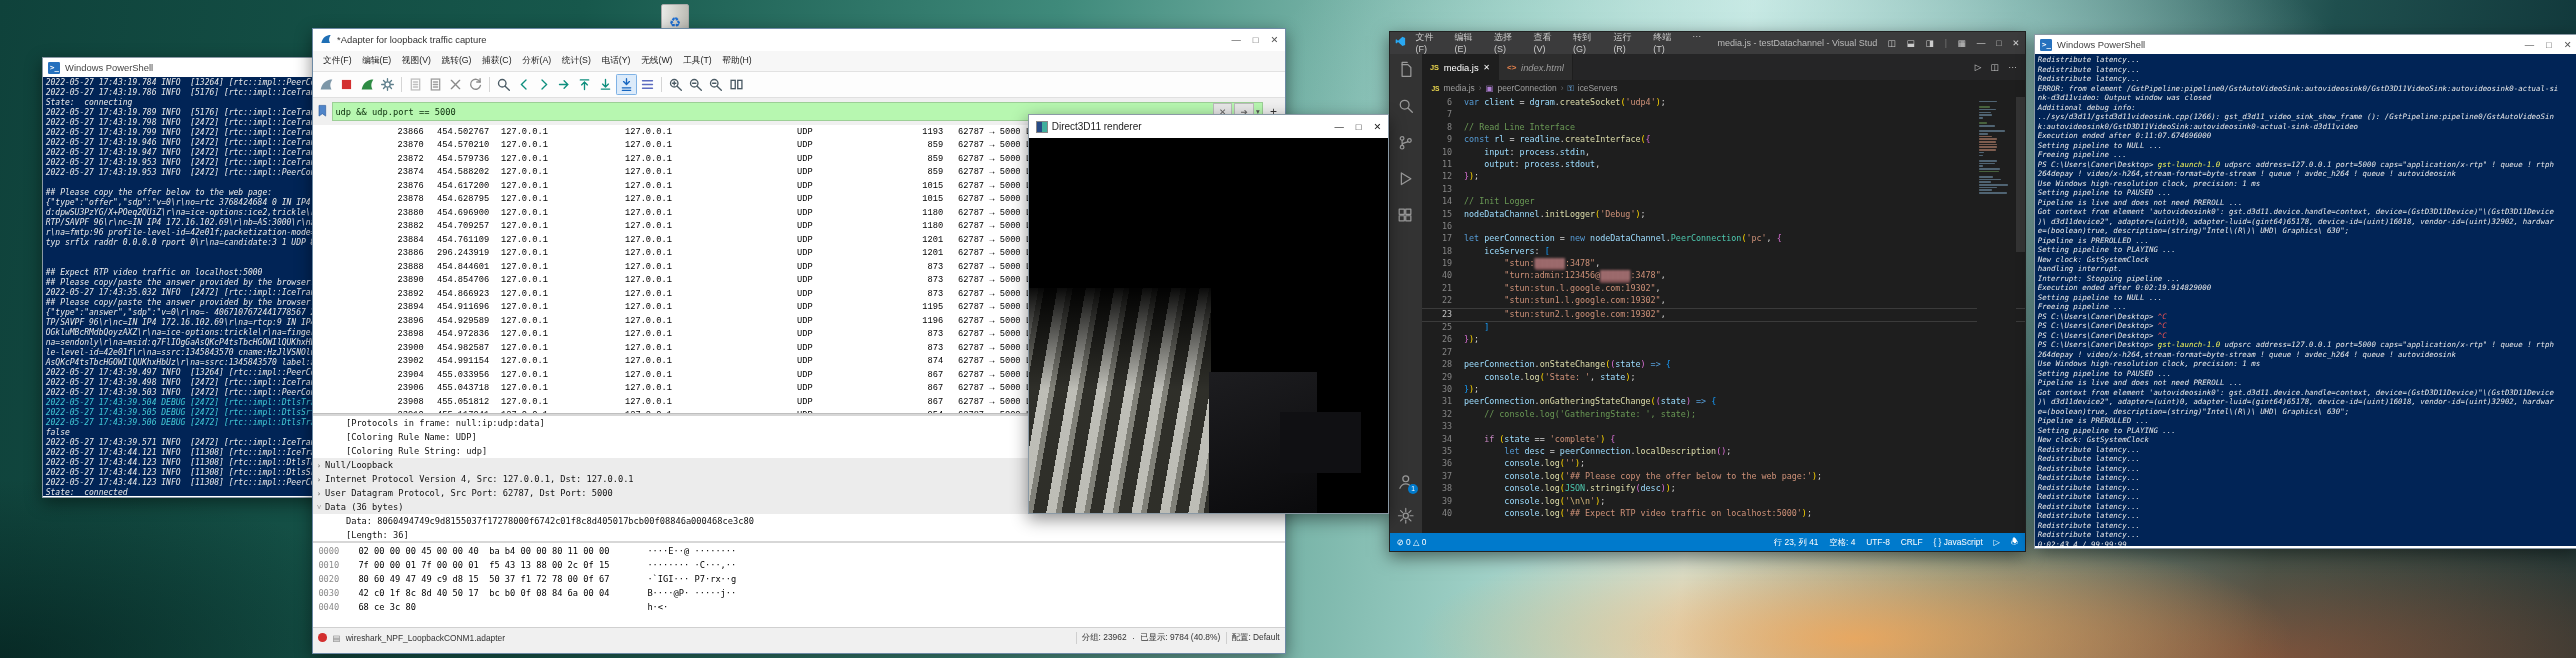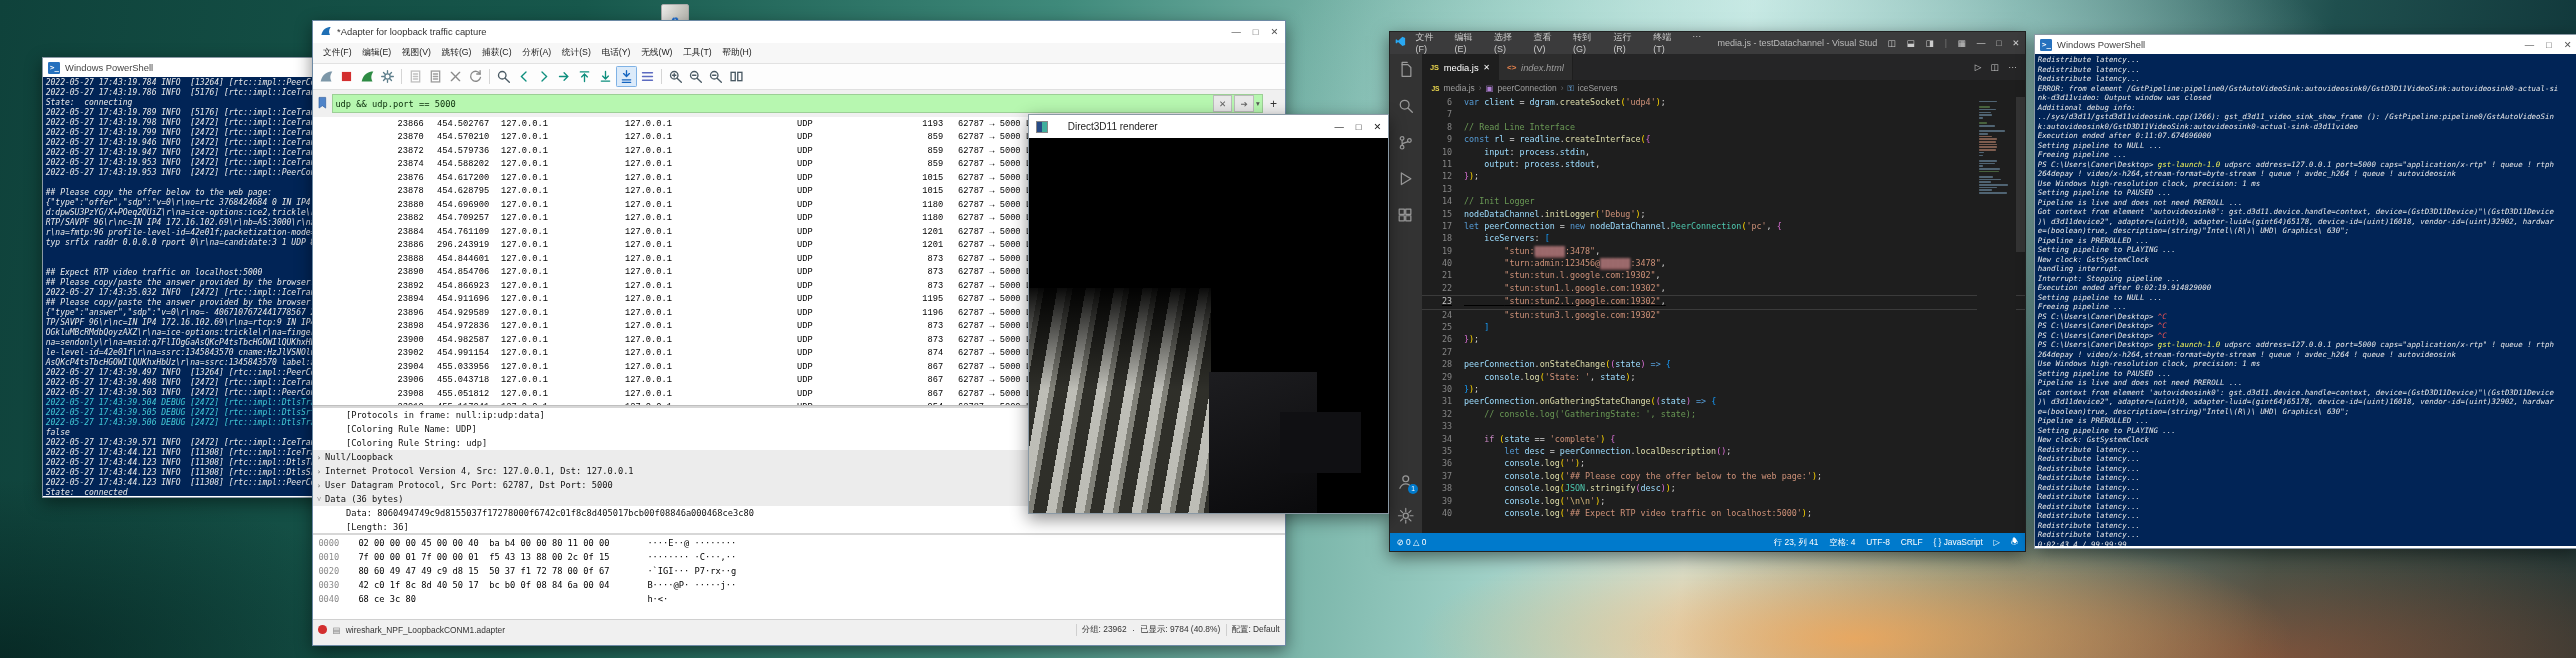--- a/index.html
+++ b/index.html
@@ -50,21 +50,21 @@
   .det-arrow{width:12px;text-align:center;color:#555;font-size:7.4px;}
   .hex-wrap{height:81px;background:#fff;border-top:2px solid #d7d7d7;overflow:hidden;font-family:"DejaVu Sans Mono",monospace;font-size:8.7px;padding-top:2.7px;white-space:pre;}
   .hex-row{height:14px;display:flex;}
   .hex-off{width:40px;color:#8a8a8a;padding-left:5.4px;}
   .hex-bytes{width:289px;color:#000;}
   .hex-ascii{color:#000;}
   .ws-status{height:19.5px;background:#f0f0f0;border-top:0.7px solid #d0d0d0;display:flex;align-items:center;font-size:8.4px;color:#333;padding:0 5.4px;gap:5.4px;}
   .ws-status .sep{width:0.7px;height:12px;background:#cfcfcf;}
   
   #d3d{background:#fff;}
-  .d3d-title{height:23px;display:flex;align-items:center;gap:20px;padding:0 6.7px;font-size:10px;color:#222;background:#fff;}
+  .d3d-title{height:23px;display:flex;align-items:center;gap:4px;padding:0 6.7px;font-size:10px;color:#222;background:#fff;}
   .d3d-ico{width:10px;height:10px;background:linear-gradient(90deg,#274b86 50%,#3fae9c 50%);border:0.7px solid #888;}
   .d3d-body{position:relative;background:#000;overflow:hidden;}
   .blinds{position:absolute;left:0;bottom:0;width:182px;height:225px;
     background:linear-gradient(180deg,rgba(0,0,0,.95),rgba(0,0,0,.1) 45%),
     repeating-linear-gradient(100deg,#d3d3cb 0 9.4px,#8f8f86 9.4px 15px,#34342e 15px 28px);}
   .panel2{position:absolute;left:180px;bottom:0;width:108px;height:141px;background:linear-gradient(160deg,#1d1d20,#0a0a0c);}
   .panel3{position:absolute;right:27px;bottom:40px;width:81px;height:61px;background:#101013;}
   
   #vsc{position:absolute;background:#1e1e1e;box-shadow:0 5.4px 16px rgba(0,0,0,.5);border:0.7px solid #222;}
   .vsc-title{height:21.5px;background:#3b3b3c;display:flex;align-items:center;color:#cccccc;font-size:9px;padding:0 5.4px;gap:1.3px;}
@@ -79,21 +79,21 @@
   .tab{display:flex;align-items:center;gap:4.7px;padding:0 8px;font-size:9.4px;color:#9d9d9d;background:#2d2d2d;border-right:0.7px solid #1e1e1e;}
   .tab.active{background:#1e1e1e;color:#fff;}
   .tab .js-chip{color:#e8d44d;font-size:7.4px;font-weight:bold;}
   .tab .html-chip{color:#e8834d;font-size:8px;font-weight:bold;}
   .tab.preview .lbl{font-style:italic;}
   .tab-actions{margin-left:auto;display:flex;align-items:center;gap:9.4px;color:#ccc;padding-right:8px;font-size:8.7px;}
   .breadcrumb{position:absolute;left:32px;right:0;top:48px;height:16px;background:#1e1e1e;display:flex;align-items:center;color:#a0a0a0;font-size:8.4px;gap:4px;padding-left:9.4px;}
   .editor{position:absolute;left:32px;right:0;top:65px;bottom:18px;background:#1e1e1e;overflow:hidden;font-family:"DejaVu Sans Mono",monospace;font-size:8.4px;}
   .code-line{height:12.4px;display:flex;white-space:pre;position:relative;}
   .code-line .ln{width:30px;text-align:right;color:#858585;padding-right:12px;flex:none;}
-  .code-line.cur{border-top:0.7px solid rgba(255,255,255,.13);border-bottom:0.7px solid rgba(255,255,255,.13);text-decoration:underline;}
+  .code-line.cur{border-top:0.7px solid rgba(255,255,255,.13);border-bottom:0.7px solid rgba(255,255,255,.13);}
   .code-line.cur .ln{color:#c6c6c6;}
   .tk-k{color:#569cd6}.tk-v{color:#9cdcfe}.tk-f{color:#dcdcaa}.tk-cl{color:#4ec9b0}.tk-s{color:#ce9178}
   .tk-e{color:#d7ba7d}.tk-cm{color:#6a9955}.tk-p{color:#d4d4d4}.tk-yb{color:#ffd700}.tk-mb{color:#da70d6}.tk-bb{color:#179fff}.tk-ct{color:#c586c0}
   .tk-rd{background:#7e5052;color:#9c6a6c;border-radius:1.3px;filter:blur(1px);}
   .minimap{position:absolute;right:9.4px;top:0;width:39px;bottom:0;background:#1e1e1e;padding-top:2.7px;}
   .mm-bar{height:1.6px;margin:1.1px 0 0 2.7px;border-radius:0.7px;}
   .vsc-scroll{position:absolute;right:0;top:0;width:9.4px;height:155px;background:rgba(121,121,121,.25);}
   .vsc-status{position:absolute;left:0;right:0;bottom:0;height:18px;background:#007acc;color:#fff;display:flex;align-items:center;font-size:8.4px;padding:0 6.7px;gap:9.4px;}
   .vsc-status .right{margin-left:auto;display:flex;gap:10.8px;align-items:center;}
   
@@ -110,21 +110,21 @@
     </div>
 
   <div class="win" id="ps-left" style="left:42px;top:57px;width:744px;height:439px;z-index:2;">
     <div class="ps-title">
       <span class="ps-ico">&gt;_</span>
       <span>Windows PowerShell</span>
     </div>
     <div class="ps-body" id="psl-body" style="height:418px;"><div class="tline"><span class="tk-w">2022-05-27 17:43:19.784 INFO  [13264] [rtc::impl::PeerConnecti</span></div><div class="tline"><span class="tk-w">2022-05-27 17:43:19.786 INFO  [5176] [rtc::impl::IceTransport:</span></div><div class="tline"><span class="tk-w">State:  connecting</span></div><div class="tline"><span class="tk-w">2022-05-27 17:43:19.789 INFO  [5176] [rtc::impl::IceTransport:</span></div><div class="tline"><span class="tk-w">2022-05-27 17:43:19.798 INFO  [2472] [rtc::impl::IceTransport:</span></div><div class="tline"><span class="tk-w">2022-05-27 17:43:19.799 INFO  [2472] [rtc::impl::IceTransport:</span></div><div class="tline"><span class="tk-w">2022-05-27 17:43:19.946 INFO  [2472] [rtc::impl::IceTransport:</span></div><div class="tline"><span class="tk-w">2022-05-27 17:43:19.947 INFO  [2472] [rtc::impl::IceTransport:</span></div><div class="tline"><span class="tk-w">2022-05-27 17:43:19.953 INFO  [2472] [rtc::impl::IceTransport:</span></div><div class="tline"><span class="tk-w">2022-05-27 17:43:19.953 INFO  [2472] [rtc::impl::PeerConnectio</span></div><div class="tline">&nbsp;</div><div class="tline"><span class="tk-w">## Please copy the offer below to the web page:</span></div><div class="tline"><span class="tk-w">{"type":"offer","sdp":"v=0\r\no=rtc 3768424684 0 IN IP4 127.0.</span></div><div class="tline"><span class="tk-w">d:dpwSU3PzYG/X+POeq2QUiZ\r\na=ice-options:ice2,trickle\r\na=fi</span></div><div class="tline"><span class="tk-w">RTP/SAVPF 96\r\nc=IN IP4 172.16.102.69\r\nb=AS:3000\r\na=bundl</span></div><div class="tline"><span class="tk-w">r\na=fmtp:96 profile-level-id=42e01f;packetization-mode=1;leve</span></div><div class="tline"><span class="tk-w">typ srflx raddr 0.0.0.0 rport 0\r\na=candidate:3 1 UDP 8388095</span></div><div class="tline">&nbsp;</div><div class="tline">&nbsp;</div><div class="tline"><span class="tk-w">## Expect RTP video traffic on localhost:5000</span></div><div class="tline"><span class="tk-w">## Please copy/paste the answer provided by the browser:</span></div><div class="tline"><span class="tk-w">2022-05-27 17:43:35.032 INFO  [2472] [rtc::impl::IceTransport:</span></div><div class="tline"><span class="tk-w">## Please copy/paste the answer provided by the browser:</span></div><div class="tline"><span class="tk-w">{"type":"answer","sdp":"v=0\r\no=- 4067107672441778567 2 IN IP</span></div><div class="tline"><span class="tk-w">TP/SAVPF 96\r\nc=IN IP4 172.16.102.69\r\na=rtcp:9 IN IP4 0.0.0</span></div><div class="tline"><span class="tk-w">OGkluMBcRMdbQoyzAXZ\r\na=ice-options:trickle\r\na=fingerprint:</span></div><div class="tline"><span class="tk-w">na=sendonly\r\na=msid:q7FlIOgGaAsQKcP4tsTbcHGOWIlQUKhxHbUz a8d</span></div><div class="tline"><span class="tk-w">le-level-id=42e01f\r\na=ssrc:1345843570 cname:HzJlVSNOlu/BywGe</span></div><div class="tline"><span class="tk-w">AsQKcP4tsTbcHGOWIlQUKhxHbUz\r\na=ssrc:1345843570 label:a8d0f04</span></div><div class="tline"><span class="tk-w">2022-05-27 17:43:39.497 INFO  [13264] [rtc::impl::PeerConnecti</span></div><div class="tline"><span class="tk-w">2022-05-27 17:43:39.498 INFO  [2472] [rtc::impl::IceTransport:</span></div><div class="tline"><span class="tk-w">2022-05-27 17:43:39.503 INFO  [2472] [rtc::impl::PeerConnectio</span></div><div class="tline"><span class="tk-c">2022-05-27 17:43:39.504 DEBUG [2472] [rtc::impl::DtlsTransport</span></div><div class="tline"><span class="tk-c">2022-05-27 17:43:39.505 DEBUG [2472] [rtc::impl::DtlsSrtpTrans</span></div><div class="tline"><span class="tk-c">2022-05-27 17:43:39.506 DEBUG [2472] [rtc::impl::DtlsTransport</span></div><div class="tline"><span class="tk-w">false</span></div><div class="tline"><span class="tk-w">2022-05-27 17:43:39.571 INFO  [2472] [rtc::impl::IceTransport:</span></div><div class="tline"><span class="tk-w">2022-05-27 17:43:44.121 INFO  [11308] [rtc::impl::IceTransport</span></div><div class="tline"><span class="tk-w">2022-05-27 17:43:44.123 INFO  [11308] [rtc::impl::DtlsTranspor</span></div><div class="tline"><span class="tk-w">2022-05-27 17:43:44.123 INFO  [11308] [rtc::impl::DtlsSrtpTran</span></div><div class="tline"><span class="tk-w">2022-05-27 17:43:44.123 INFO  [11308] [rtc::impl::PeerConnecti</span></div><div class="tline"><span class="tk-w">State:  connected</span></div></div>
   </div>
 
-  <div class="win" id="ws" style="left:312px;top:20px;width:972px;height:624px;z-index:3;">
+  <div class="win" id="ws" style="left:312px;top:28px;width:972px;height:624px;z-index:3;">
     <div class="ws-title">
       <span><svg width="12" height="12" viewBox="0 0 18 18">
             <path d="M2 15 C4 6 10 3 16 3 C13 8 13 11 15 15 Z" fill="#1f6fb5"></path>
           </svg></span>
       <span>*Adapter for loopback traffic capture</span>
       <span class="caption-btns">
         <span>—</span>
         <span>□</span>
         <span>✕</span>
       </span>
@@ -622,28 +622,28 @@
       <div class="code-line"><span class="ln">6</span><span class="tk-k">var</span><span class="tk-p"> </span><span class="tk-v">client</span><span class="tk-p"> = </span><span class="tk-v">dgram</span><span class="tk-p">.</span><span class="tk-f">createSocket</span><span class="tk-yb">(</span><span class="tk-s">'udp4'</span><span class="tk-yb">)</span><span class="tk-p">;</span></div>
         <div class="code-line"><span class="ln">7</span></div>
         <div class="code-line"><span class="ln">8</span><span class="tk-cm">// Read Line Interface</span></div>
         <div class="code-line"><span class="ln">9</span><span class="tk-k">const</span><span class="tk-p"> </span><span class="tk-v">rl</span><span class="tk-p"> = </span><span class="tk-v">readline</span><span class="tk-p">.</span><span class="tk-f">createInterface</span><span class="tk-yb">(</span><span class="tk-mb">{</span></div>
         <div class="code-line"><span class="ln">10</span><span class="tk-p">    </span><span class="tk-v">input</span><span class="tk-p">: </span><span class="tk-v">process</span><span class="tk-p">.</span><span class="tk-v">stdin</span><span class="tk-p">,</span></div>
         <div class="code-line"><span class="ln">11</span><span class="tk-p">    </span><span class="tk-v">output</span><span class="tk-p">: </span><span class="tk-v">process</span><span class="tk-p">.</span><span class="tk-v">stdout</span><span class="tk-p">,</span></div>
         <div class="code-line"><span class="ln">12</span><span class="tk-mb">}</span><span class="tk-yb">)</span><span class="tk-p">;</span></div>
         <div class="code-line"><span class="ln">13</span></div>
         <div class="code-line"><span class="ln">14</span><span class="tk-cm">// Init Logger</span></div>
         <div class="code-line"><span class="ln">15</span><span class="tk-v">nodeDataChannel</span><span class="tk-p">.</span><span class="tk-f">initLogger</span><span class="tk-yb">(</span><span class="tk-s">'Debug'</span><span class="tk-yb">)</span><span class="tk-p">;</span></div>
+        <div class="code-line"><span class="ln">16</span></div>
         <div class="code-line"><span class="ln">17</span><span class="tk-k">let</span><span class="tk-p"> </span><span class="tk-v">peerConnection</span><span class="tk-p"> = </span><span class="tk-k">new</span><span class="tk-p"> </span><span class="tk-v">nodeDataChannel</span><span class="tk-p">.</span><span class="tk-cl">PeerConnection</span><span class="tk-yb">(</span><span class="tk-s">'pc'</span><span class="tk-p">, </span><span class="tk-mb">{</span></div>
         <div class="code-line"><span class="ln">18</span><span class="tk-p">    </span><span class="tk-v">iceServers</span><span class="tk-p">: </span><span class="tk-bb">[</span></div>
         <div class="code-line"><span class="ln">19</span><span class="tk-p">        </span><span class="tk-s">"stun:</span><span class="tk-rd">██████</span><span class="tk-s">:3478"</span><span class="tk-p">,</span></div>
         <div class="code-line"><span class="ln">40</span><span class="tk-p">        </span><span class="tk-s">"turn:admin:123456@</span><span class="tk-rd">██████</span><span class="tk-s">:3478"</span><span class="tk-p">,</span></div>
         <div class="code-line"><span class="ln">21</span><span class="tk-p">        </span><span class="tk-s">"stun:stun.l.google.com:19302"</span><span class="tk-p">,</span></div>
         <div class="code-line"><span class="ln">22</span><span class="tk-p">        </span><span class="tk-s">"stun:stun1.l.google.com:19302"</span><span class="tk-p">,</span></div>
         <div class="code-line cur"><span class="ln">23</span><span class="tk-p">        </span><span class="tk-s">"stun:stun2.l.google.com:19302"</span><span class="tk-p">,</span></div>
-        <div class="code-line"><span class="ln">24</span><span class="tk-p">        </span><span class="tk-s">"stun:stun3.l.google.com:19302"</span></div>
         <div class="code-line"><span class="ln">25</span><span class="tk-p">    </span><span class="tk-bb">]</span></div>
         <div class="code-line"><span class="ln">26</span><span class="tk-mb">}</span><span class="tk-yb">)</span><span class="tk-p">;</span></div>
         <div class="code-line"><span class="ln">27</span></div>
         <div class="code-line"><span class="ln">28</span><span class="tk-v">peerConnection</span><span class="tk-p">.</span><span class="tk-f">onStateChange</span><span class="tk-yb">(</span><span class="tk-mb">(</span><span class="tk-v">state</span><span class="tk-mb">)</span><span class="tk-p"> </span><span class="tk-k">=&gt;</span><span class="tk-p"> </span><span class="tk-bb">{</span></div>
         <div class="code-line"><span class="ln">29</span><span class="tk-p">    </span><span class="tk-v">console</span><span class="tk-p">.</span><span class="tk-f">log</span><span class="tk-yb">(</span><span class="tk-s">'State: '</span><span class="tk-p">, </span><span class="tk-v">state</span><span class="tk-yb">)</span><span class="tk-p">;</span></div>
         <div class="code-line"><span class="ln">30</span><span class="tk-bb">}</span><span class="tk-yb">)</span><span class="tk-p">;</span></div>
         <div class="code-line"><span class="ln">31</span><span class="tk-v">peerConnection</span><span class="tk-p">.</span><span class="tk-f">onGatheringStateChange</span><span class="tk-yb">(</span><span class="tk-mb">(</span><span class="tk-v">state</span><span class="tk-mb">)</span><span class="tk-p"> </span><span class="tk-k">=&gt;</span><span class="tk-p"> </span><span class="tk-bb">{</span></div>
         <div class="code-line"><span class="ln">32</span><span class="tk-p">    </span><span class="tk-cm">// console.log('GatheringState: ', state);</span></div>
         <div class="code-line"><span class="ln">33</span></div>
         <div class="code-line"><span class="ln">34</span><span class="tk-p">    </span><span class="tk-ct">if</span><span class="tk-p"> </span><span class="tk-yb">(</span><span class="tk-v">state</span><span class="tk-p"> == </span><span class="tk-s">'complete'</span><span class="tk-yb">)</span><span class="tk-p"> </span><span class="tk-mb">{</span></div>

